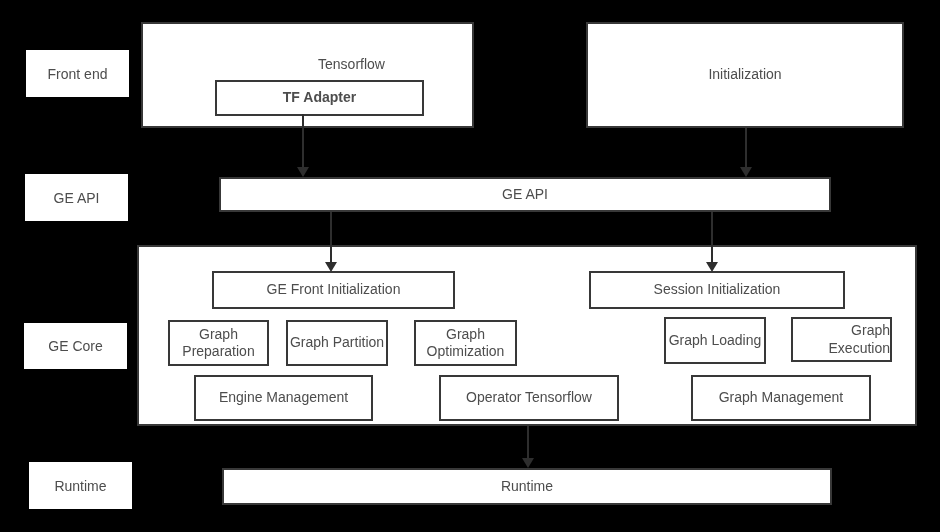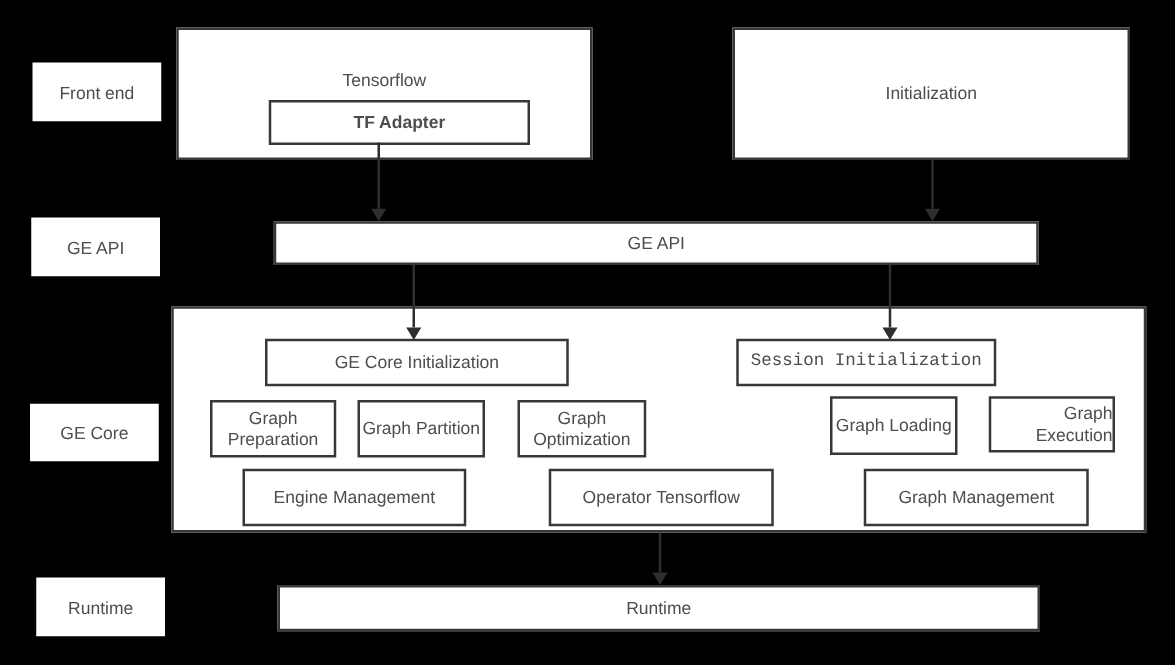--- a/index.html
+++ b/index.html
@@ -17,29 +17,29 @@
     position:absolute;background:#ffffff;border:none;box-sizing:border-box;
     display:flex;align-items:center;justify-content:center;text-align:center;
   }
   
   .ll-frontend{left:26px;top:50px;width:103px;height:47px;}
   .ll-geapi{left:25px;top:174px;width:103px;height:47px;}
   .ll-gecore{left:24px;top:323px;width:103px;height:46px;}
   .ll-runtime{left:29px;top:462px;width:103px;height:47px;}
   
   .tensorflow{left:141px;top:22px;width:333px;height:106px;display:block;}
-  .tensorflow-title{position:absolute;left:0;top:32px;width:100%;text-align:center;}
+  .tensorflow-title{position:absolute;left:0;top:32px;width:100%;text-align:center;padding-left:44px;}
   .tf-adapter{left:72px;top:56px;width:209px;height:36px;font-weight:bold;}
   .mindexpression{left:586px;top:22px;width:318px;height:106px;}
   
   .geapi-bar{left:219px;top:177px;width:612px;height:35px;}
   
   .gecore{left:137px;top:245px;width:780px;height:181px;display:block;}
   .init-left{left:73px;top:24px;width:243px;height:38px;}
-  .init-right{left:450px;top:24px;width:208px;height:38px;font-family:Liberation Mono, monospace;}
+  .init-right{left:450px;top:24px;width:256px;height:38px;}
   .mod{width:102px;height:46px;top:73px;}
   .mod.m1{left:29px;width:101px;}
   .mod.m2{left:147px;}
   .mod.m3{left:275px;width:103px;}
   .mod.m4{left:401px;}
   .mod.m5{left:525px;top:70px;height:47px;}
   .mod.m6{left:652px;top:70px;width:101px;height:45px;text-align:right;}
   .mgmt{top:128px;height:46px;}
   .mgmt.g1{left:55px;width:179px;}
   .mgmt.g2{left:300px;width:180px;}
@@ -83,21 +83,21 @@
   <div class="panel mindexpression">
     <span>Initialization</span>
   </div>
 
   <div class="panel geapi-bar">
     <span>GE API</span>
   </div>
 
   <div class="panel gecore">
     <div class="panel init-left">
-      <span>GE Core Initialization</span>
+      <span>GE Front Initialization</span>
     </div>
     <div class="panel init-right">
       <span>Session Initialization</span>
     </div>
 
     <div class="panel mod m1">
       <span>Graph Preparation</span>
     </div>
     <div class="panel mod m2">
       <span>Graph Partition</span>

